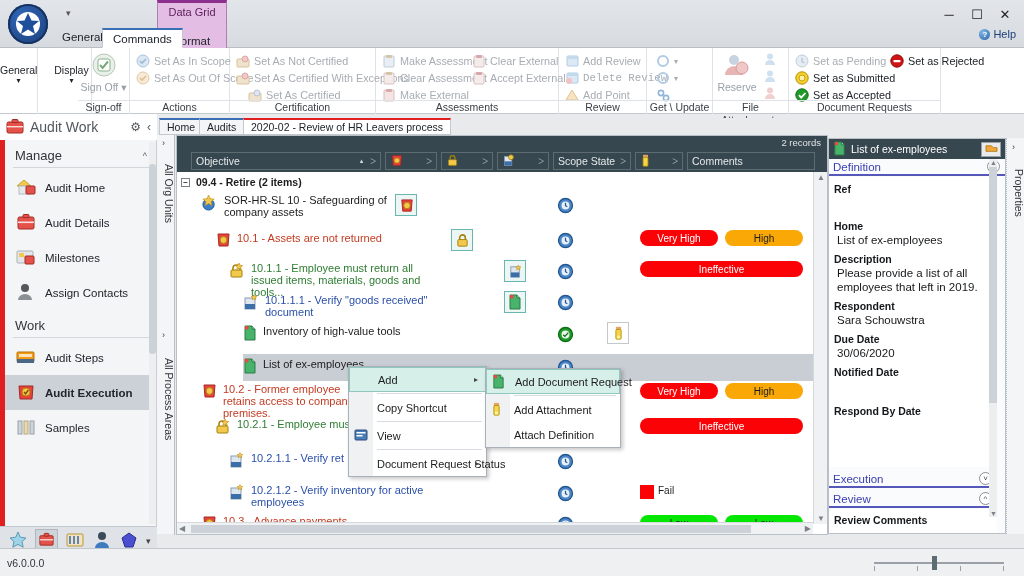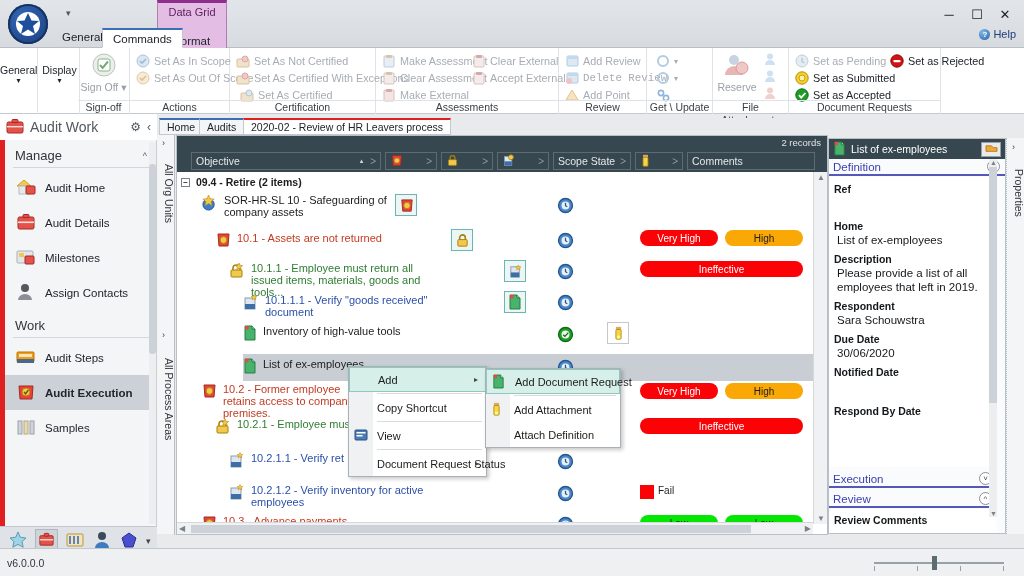--- a/index.html
+++ b/index.html
@@ -209,21 +209,21 @@
   </div>
 
   <div class="ribbon">
 
     <div class="rgroup" style="left:0; width:38px;">
       <div class="bigbtn" style="top:16px; color:#20252b;">
         <span>General</span>
         <span class="bi" style="font-size:8px;">▾</span>
       </div>
     </div>
-    <div class="rgroup" style="left:40px; width:40px;">
+    <div class="rgroup" style="left:52px; width:40px;">
       <div class="bigbtn" style="top:16px; color:#20252b;">
         <span>Display</span>
         <span class="bi" style="font-size:8px;">▾</span>
       </div>
     </div>
 
     <div class="rgroup" style="left:78px; width:52px;">
       <div class="bigbtn" style="top:4px;">
         <span class="bi">
           <svg width="26" height="26" viewBox="0 0 26 26">
@@ -263,21 +263,21 @@
             </svg></span>
         <span>Set As Not Certified</span>
       </div>
       <div class="itm" style="left:6px; top:23px;">
         <span class="ico"><svg width="14" height="14">
               <rect x="1" y="5" width="12" height="8" rx="1" fill="#f0e3cd" stroke="#d8c29b"></rect>
               <circle cx="9" cy="5" r="3" fill="#f2c8c8" stroke="#dba8a8"></circle>
             </svg></span>
         <span>Set As Certified With Exceptions</span>
       </div>
-      <div class="itm" style="left:10px; top:40px;">
+      <div class="itm" style="left:18px; top:40px;">
         <span class="ico"><svg width="14" height="14">
               <rect x="1" y="5" width="12" height="8" rx="1" fill="#f0e3cd" stroke="#d8c29b"></rect>
               <circle cx="9" cy="5" r="3" fill="#dfe6ef" stroke="#b9c5d4"></circle>
             </svg></span>
         <span>Set As Certified</span>
       </div>
       <div class="gtitle">Certification</div>
     </div>
 
     <div class="rgroup" style="left:376px; width:183px;">

